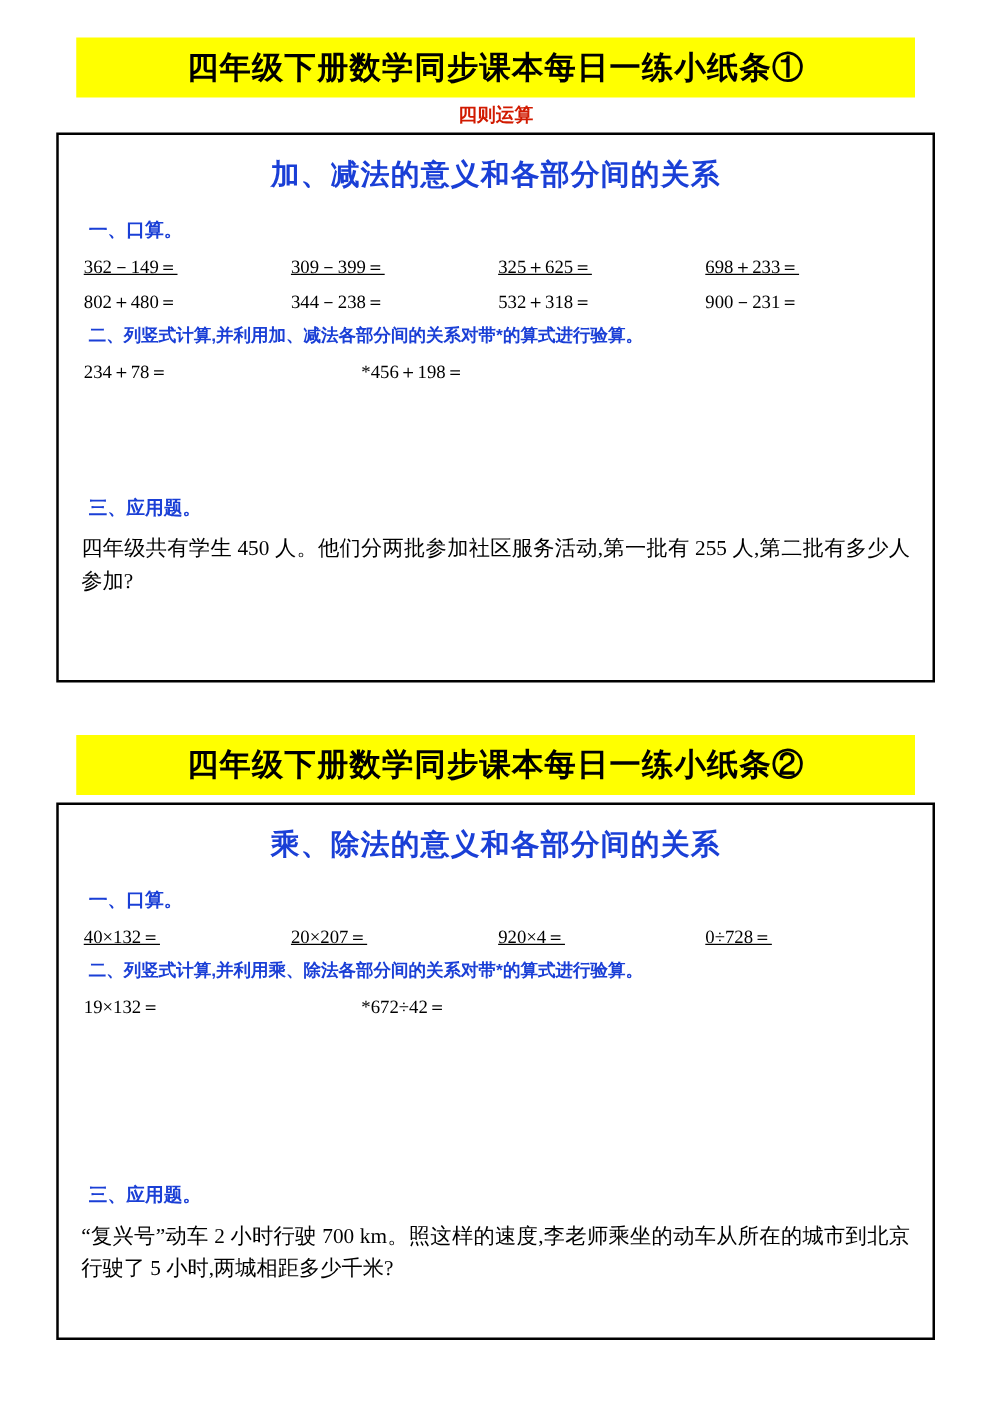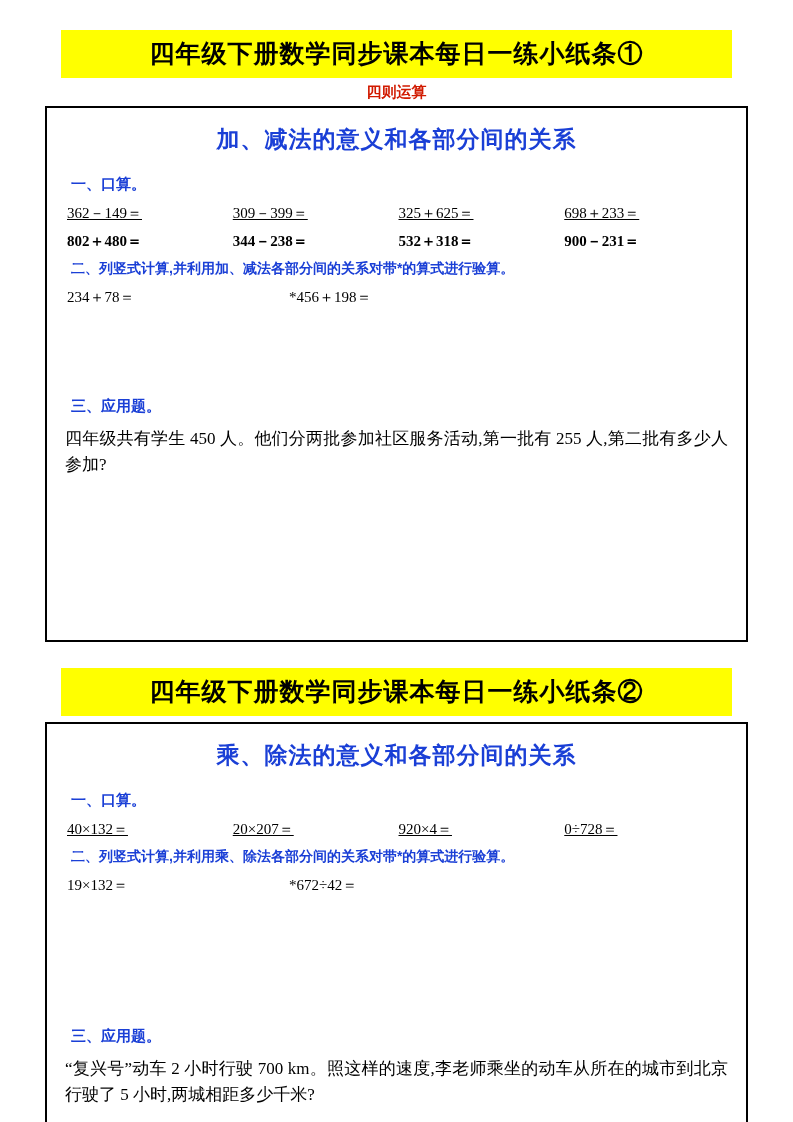--- a/index.html
+++ b/index.html
@@ -16,21 +16,21 @@
   }
   .page {
     width: 793px;
     height: 1122px;
     box-sizing: border-box;
     padding: 30px 45px 0 45px;
   }
 
   
   .sheet {
-    margin-bottom: 6px;
+    margin-bottom: 22px;
   }
   .banner {
     background: #ffff00;
     text-align: center;
     font-family: "Liberation Sans", sans-serif;
     font-weight: bold;
     font-size: 25px;
     letter-spacing: 1px;
     color: #000;
     padding: 7px 0 8px 0;
@@ -44,21 +44,21 @@
     font-size: 15px;
     padding: 5px 0 4px 0;
   }
   .gap-small { height: 6px; }
 
   .card {
     border: 2px solid #000;
     box-sizing: border-box;
     padding: 14px 16px 16px 16px;
   }
-  .card-1 { height: 536px; }
+  .card-1 { height: 440px; }
   .card-2 { height: 430px; }
 
   .card-title {
     text-align: center;
     color: #1a3fd6;
     font-family: "Liberation Sans", sans-serif;
     font-weight: bold;
     font-size: 23px;
     letter-spacing: 1px;
     margin: 2px 0 20px 0;
@@ -78,21 +78,21 @@
   .row {
     display: flex;
     margin: 0 0 9px 4px;
   }
   .row .cell {
     font-size: 15px;
     font-family: "Liberation Serif", serif;
     white-space: nowrap;
   }
   .oral-row .cell { width: 166px; text-decoration: underline; }
-  .oral-row2 .cell { width: 166px; font-weight: bold; }
+  .oral-row2 .cell { width: 166px; }
 
   .vert-row {
     display: flex;
     margin: 0 0 4px 4px;
   }
   .vert-row .cell {
     font-size: 15px;
     white-space: nowrap;
   }
   .vert-row .c1 { width: 222px; }

